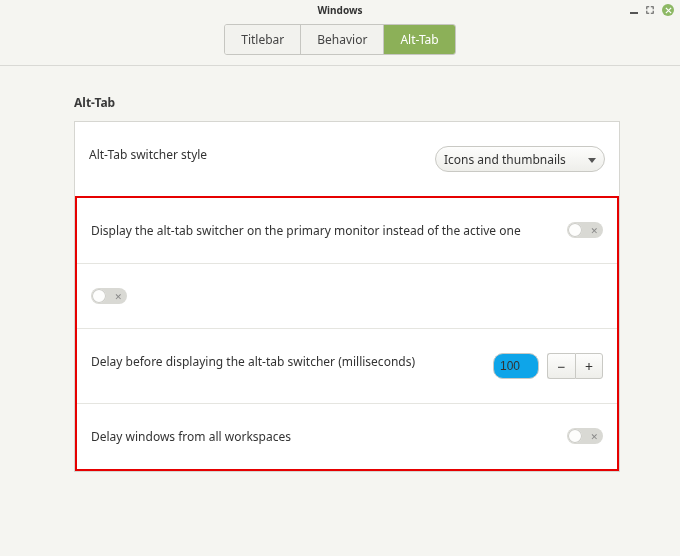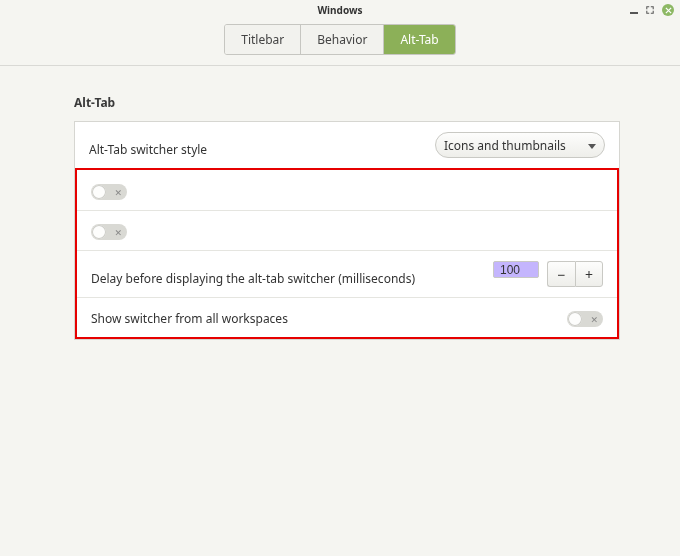--- a/index.html
+++ b/index.html
@@ -89,23 +89,23 @@
     font-size: 12px;
     color: #3a3a3a;
     margin: 10px 0 10px 0;
   }
   .panel {
     border: 1px solid #d6d6d1;
     background: #fff;
   }
   .row {
     display: flex;
-    align-items: flex-end;
+    align-items: flex-start;
     justify-content: space-between;
-    padding: 10px 14px;
+    padding: 24px 14px;
     border-top: 1px solid #e5e5e0;
     min-height: 40px;
   }
   .row:first-child { border-top: none; }
   .row-label {
     font-size: 12px;
     color: #333;
   }
   .highlight-group {
     border: 2px solid #e60000;
@@ -153,27 +153,27 @@
     color: #888;
     font-size: 9px;
     line-height: 1;
   }
   .stepper {
     display: flex;
     align-items: stretch;
   }
   .stepper input {
     width: 46px;
-    height: 17px;
+    height: 26px;
     border: 1px solid #c9c9c4;
-    border-radius: 2px;
+    border-radius: 10px;
     padding: 0 6px;
     font-size: 12px;
     color: #333;
-    background: #c4b5fd;
+    background: #0ea5e9;
     margin-right: 8px;
   }
   .step-btn {
     width: 28px;
     height: 26px;
     border: 1px solid #c9c9c4;
     background: linear-gradient(#fdfdfc,#eeeeea);
     display: inline-flex;
     align-items: center;
     justify-content: center;
@@ -234,20 +234,21 @@
           <svg width="8" height="6" viewBox="0 0 8 6">
               <path d="M0 0 L4 5 L8 0 Z" fill="#555"></path>
             </svg>
         </span>
       </div>
     </div>
 
     <div class="highlight-group">
 
       <div class="row">
+        <span class="row-label">Display the alt-tab switcher on the primary monitor instead of the active one</span>
         <div class="toggle">
           <span class="knob"></span>
           <span class="x">✕</span>
         </div>
       </div>
 
       <div class="row">
         <div class="toggle">
           <span class="knob"></span>
           <span class="x">✕</span>
@@ -257,21 +258,21 @@
       <div class="row">
         <span class="row-label">Delay before displaying the alt-tab switcher (milliseconds)</span>
         <div class="stepper">
           <input type="text" value="100" style="">
           <span class="step-btn minus">−</span>
           <span class="step-btn plus">+</span>
         </div>
       </div>
 
       <div class="row">
-        <span class="row-label">Show switcher from all workspaces</span>
+        <span class="row-label">Delay windows from all workspaces</span>
         <div class="toggle">
           <span class="knob"></span>
           <span class="x">✕</span>
         </div>
       </div>
 
     </div>
 
   </div>
 </div>

